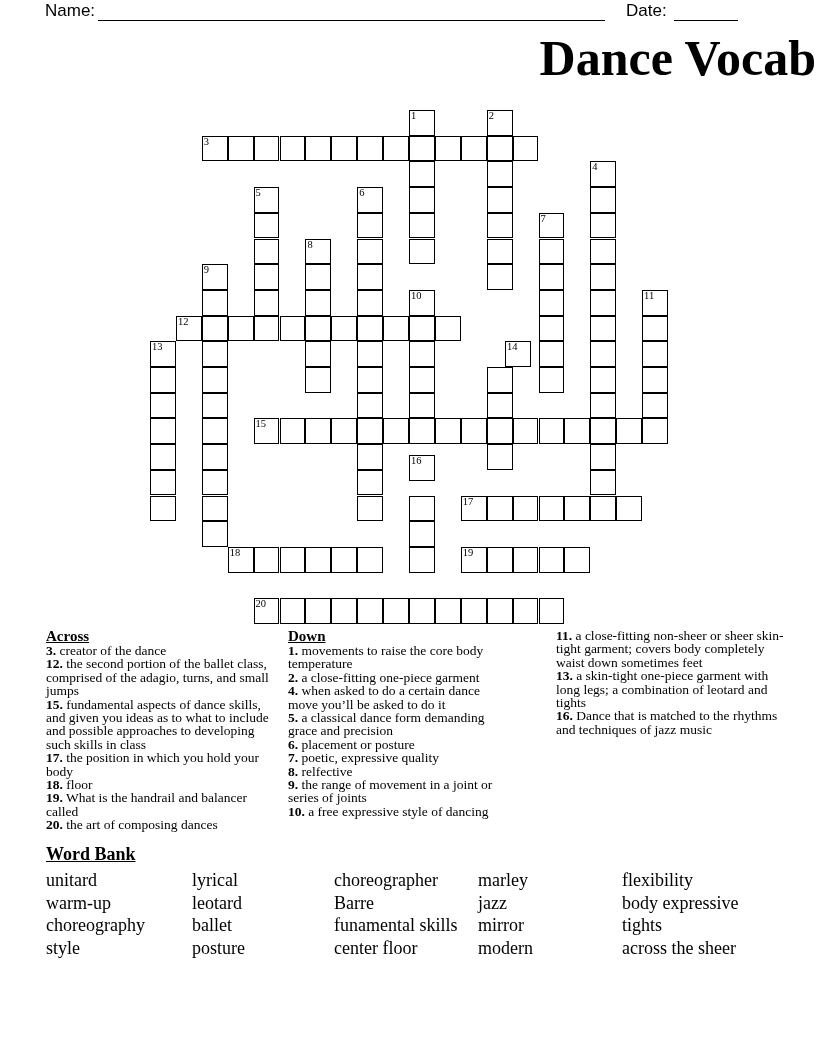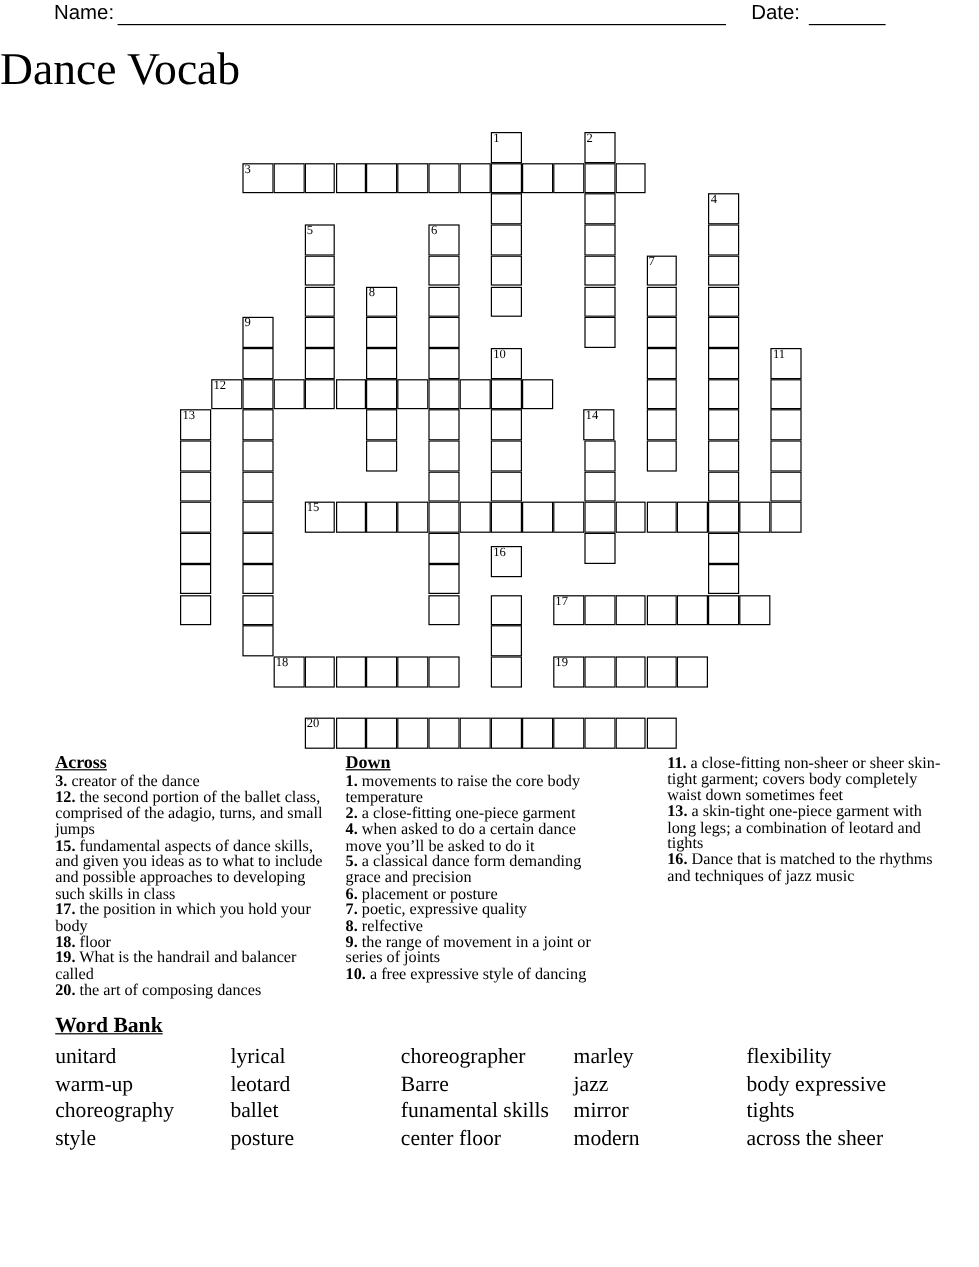--- a/index.html
+++ b/index.html
@@ -14,22 +14,23 @@
     font-size:17px; line-height:18px; color:#000;
   }
   .name-label{left:45px;}
   .date-label{left:626px;}
   .hline{position:absolute; border-bottom:1px solid #000; height:19px; top:1px;}
   .name-line{left:98px; width:507px;}
   .date-line{left:674px; width:64px;}
   
   .title{
     position:absolute; top:33px; left:0; width:100%;
-    text-align:left; font-size:38px; line-height:50px;
+    text-align:right; font-size:50px; line-height:50px;
     font-family:"Liberation Serif", serif;
+    font-weight:bold;
   }
   
   #grid{position:absolute;}
   .cell{
     position:absolute; box-sizing:border-box;
     background:#fff; border:1px solid #000;
   }
   .cellnum{
     position:absolute; top:0px; left:1px;
     font-size:10.5px; line-height:10px; font-family:"Liberation Serif", serif;
@@ -195,21 +196,21 @@
       <div class="cell" style="left: 284.9px; top: 205.6px; width: 25.9px; height: 25.7px; border-color: rgb(0, 0, 0); background: rgb(255, 255, 255);"></div>
       <div class="cell" style="left: 0px; top: 231.3px; width: 25.9px; height: 25.7px; border-color: rgb(0, 0, 0); background: rgb(255, 255, 255);">
         <span class="cellnum">13</span>
       </div>
       <div class="cell" style="left: 0px; top: 257px; width: 25.9px; height: 25.7px; border-color: rgb(0, 0, 0); background: rgb(255, 255, 255);"></div>
       <div class="cell" style="left: 0px; top: 282.7px; width: 25.9px; height: 25.7px; border-color: rgb(0, 0, 0); background: rgb(255, 255, 255);"></div>
       <div class="cell" style="left: 0px; top: 308.4px; width: 25.9px; height: 25.7px; border-color: rgb(0, 0, 0); background: rgb(255, 255, 255);"></div>
       <div class="cell" style="left: 0px; top: 334.1px; width: 25.9px; height: 25.7px; border-color: rgb(0, 0, 0); background: rgb(255, 255, 255);"></div>
       <div class="cell" style="left: 0px; top: 359.8px; width: 25.9px; height: 25.7px; border-color: rgb(0, 0, 0); background: rgb(255, 255, 255);"></div>
       <div class="cell" style="left: 0px; top: 385.5px; width: 25.9px; height: 25.7px; border-color: rgb(0, 0, 0); background: rgb(255, 255, 255);"></div>
-      <div class="cell" style="left: 336px; top: 231.3px; width: 25.9px; height: 25.7px; border-color: rgb(0, 0, 0); background: rgb(255, 255, 255); padding-left: 24px;">
+      <div class="cell" style="left: 355px; top: 231.3px; width: 25.9px; height: 25.7px; border-color: rgb(0, 0, 0); background: rgb(255, 255, 255); padding-left: 24px;">
         <span class="cellnum">14</span>
       </div>
       <div class="cell" style="left: 336.7px; top: 257px; width: 25.9px; height: 25.7px; border-color: rgb(0, 0, 0); background: rgb(255, 255, 255);"></div>
       <div class="cell" style="left: 336.7px; top: 282.7px; width: 25.9px; height: 25.7px; border-color: rgb(0, 0, 0); background: rgb(255, 255, 255);"></div>
       <div class="cell" style="left: 336.7px; top: 308.4px; width: 25.9px; height: 25.7px; border-color: rgb(0, 0, 0); background: rgb(255, 255, 255);"></div>
       <div class="cell" style="left: 336.7px; top: 334.1px; width: 25.9px; height: 25.7px; border-color: rgb(0, 0, 0); background: rgb(255, 255, 255);"></div>
       <div class="cell" style="left: 103.6px; top: 308.4px; width: 25.9px; height: 25.7px; border-color: rgb(0, 0, 0); background: rgb(255, 255, 255);">
         <span class="cellnum">15</span>
       </div>
       <div class="cell" style="left: 129.5px; top: 308.4px; width: 25.9px; height: 25.7px; border-color: rgb(0, 0, 0); background: rgb(255, 255, 255);"></div>

